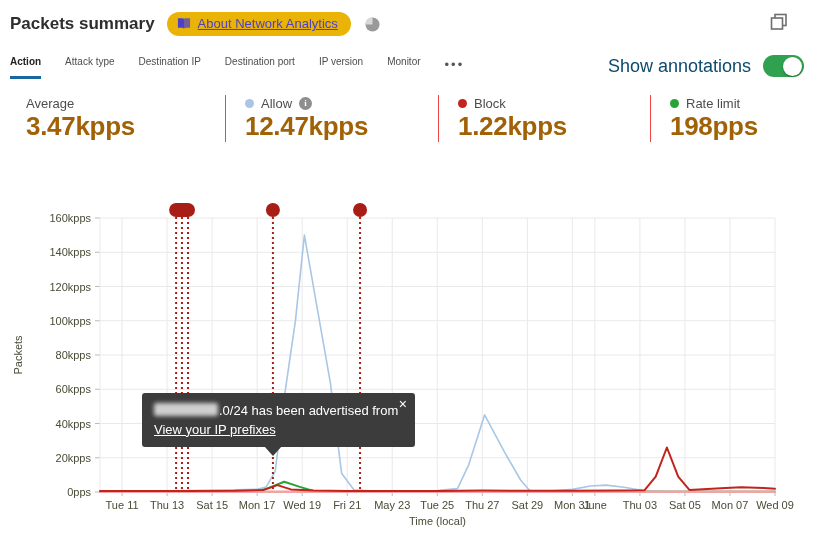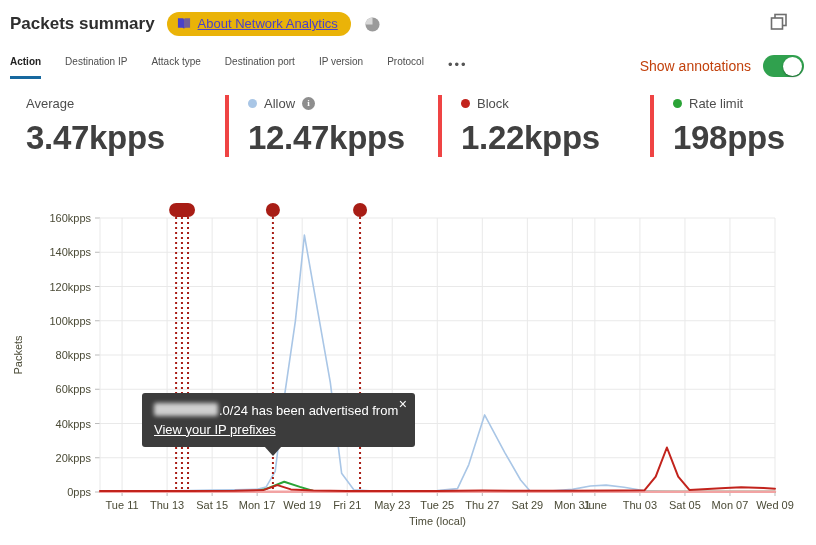--- a/index.html
+++ b/index.html
@@ -17,41 +17,41 @@
   .copy-icon { position:absolute; top:13px; right:28px; width:18px; height:18px; cursor:pointer; }
 
   
   .tabs { position:absolute; top:56px; left:10px; display:flex; gap:24px; align-items:flex-start; }
   .tab { font-size:10px; color:#4d4d4d; padding-bottom:9px; cursor:pointer; border-bottom:3px solid transparent; }
   .tab.active { color:#222; font-weight:bold; }
   .tab-more { font-size:13px; color:#555; letter-spacing:2px; cursor:pointer; padding-top:1px; }
 
   
   .anno { position:absolute; top:55px; right:12px; display:flex; align-items:center; gap:12px; }
-  .anno-label { font-size:14px; color:#c2410c; }
+  .anno-label { font-size:18px; color:#0c4a6e; }
   .toggle { position:relative; width:41px; height:22px; border-radius:11px; cursor:pointer; }
   .knob { position:absolute; top:1.5px; left:20px; width:19px; height:19px; background:#fff;
           border-radius:50%; box-shadow:0 1px 2px rgba(0,0,0,.35); }
 
   
   .stats { position:absolute; top:95px; left:26px; display:flex;gap:47px; }
   .stat { padding-right:18px; }
-  .stat + .stat { border-left:4px solid #ef4444; padding-left:19px; }
+  .stat + .stat { border-left:1px solid #ef4444; padding-left:19px; }
   .stat-1 { width:152px; }
   .stat-2 { width:166px; }
   .stat-3 { width:165px; }
   .stat-4 { width:174px; }
   .stat-5 { width:140px;text-align:center; }
   .stat-label-row { display:flex; align-items:center; gap:7px; height:16px; }
   .stat-label { font-size:13px; color:#4d4d4d; }
   .dot { width:9px; height:9px; border-radius:50%; flex:0 0 auto; }
   .info-icon { width:13px; height:13px; border-radius:50%; background:#8e8e8e; color:#fff;
                font-size:9px; line-height:13px; text-align:center; font-weight:bold; cursor:pointer;
                font-family:"Liberation Serif", serif; }
-  .stat-value { margin-top:8px; font-size:33px; font-weight:bold; color:#404040; letter-spacing:-0.3px; }
+  .stat-value { font-size:26px; font-weight:bold; color:#a16207; letter-spacing:-0.3px; }
 
   
   #chart-svg { position:absolute; top:193px; left:0; }
   #chart-svg text { font-family:"Liberation Sans", sans-serif; font-size:11px; fill:#4a4a36; }
 
   
   .tooltip { position:absolute; left:142px; top:393px; width:273px; background:#3c3c3c; color:#fff;
              border-radius:3px; padding:9px 12px 8px 12px; font-size:13px; line-height:18.5px; z-index:5; }
   .tooltip .caret { position:absolute; bottom:-9px; left:122px; width:0; height:0;
                     border-left:9px solid transparent; border-right:9px solid transparent;
@@ -88,25 +88,25 @@
 
   <span class="copy-icon">
     <svg width="18" height="18" viewBox="0 0 18 18" fill="none" stroke="#6e6e6e" stroke-width="1.6">
       <rect x="5" y="1.5" width="11" height="11"></rect>
       <rect x="1.5" y="5" width="11" height="11" fill="#fff"></rect>
     </svg>
   </span>
 
   <div class="tabs">
     <div class="tab active" style="border-bottom-color: rgb(23, 104, 159);">Action</div>
+    <div class="tab">Attack type</div>
     <div class="tab">Destination IP</div>
-    <div class="tab">Attack type</div>
     <div class="tab">Destination port</div>
     <div class="tab">IP version</div>
-    <div class="tab">Protocol</div>
+    <div class="tab">Monitor</div>
     <div class="tab-more">•••</div>
   </div>
 
   <div class="anno">
     <span class="anno-label">Show annotations</span>
     <span class="toggle" style="background-color: rgb(48, 161, 78);">
       <span class="knob"></span>
     </span>
   </div>
 

